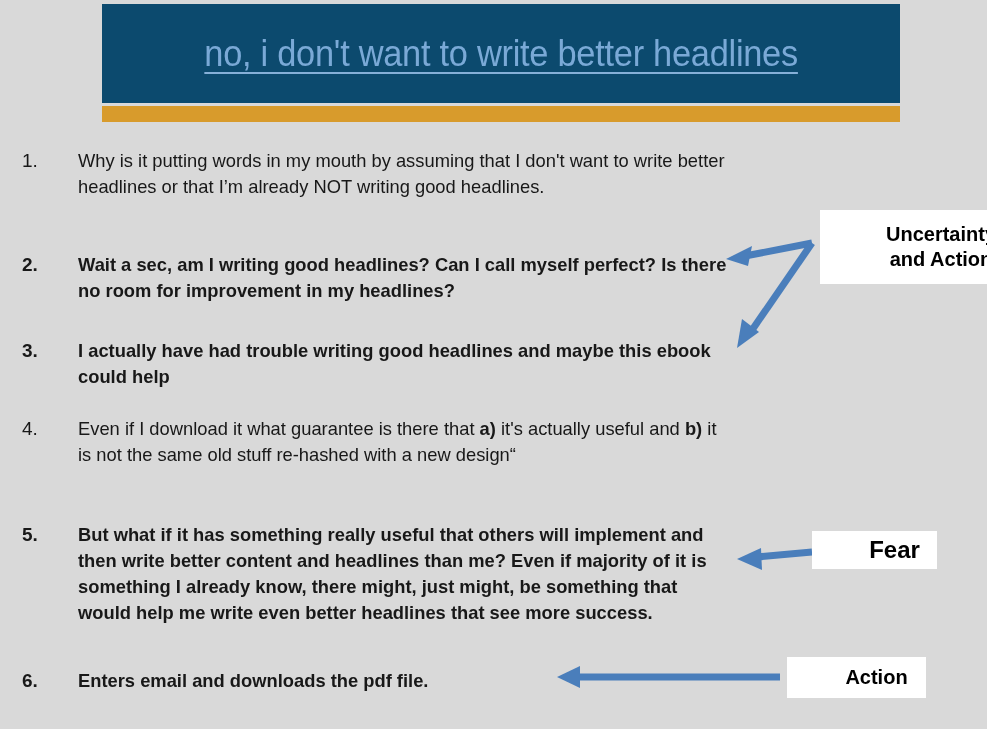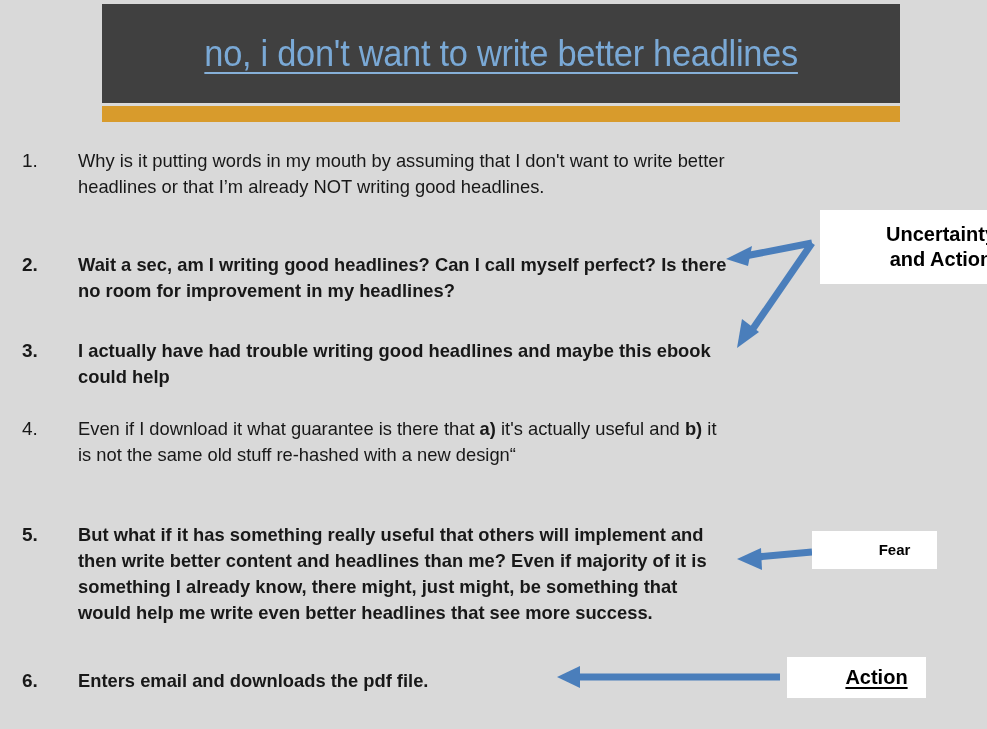--- a/index.html
+++ b/index.html
@@ -21,21 +21,21 @@
     height: 729px;
   }
 
   
   .title-box {
     position: absolute;
     left: 102px;
     top: 4px;
     width: 798px;
     height: 99px;
-    background: #404040;
+    background: #0c4a6e;
     display: flex;
     align-items: center;
     justify-content: center;
   }
   .title-text {
     font-family: "Liberation Sans", sans-serif;
     font-size: 37px;
     font-weight: 400;
     letter-spacing: -0.3px;
     color: #7aa9d6;
@@ -120,31 +120,30 @@
     top: 210px;
     width: 162px;
     height: 74px;
     font-size: 20px;
   }
   #callout-fear {
     left: 812px;
     top: 531px;
     width: 85px;
     height: 38px;
-    font-size: 15px;
+    font-size: 24px;
   }
   #callout-action {
     left: 787px;
     top: 657px;
     width: 99px;
     height: 41px;
     font-size: 20px;
   }
   #callout-action .label {
-    text-decoration: underline;
     text-underline-offset: 3px;
     text-decoration-thickness: 2px;
   }
 
   
   .arrow-layer {
     position: absolute;
     left: 0; top: 0;
     width: 987px;
     height: 729px;

